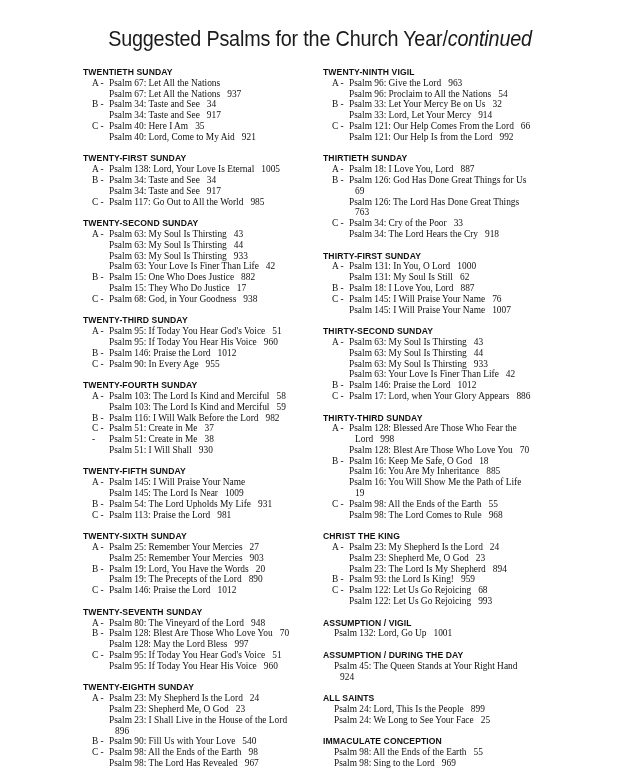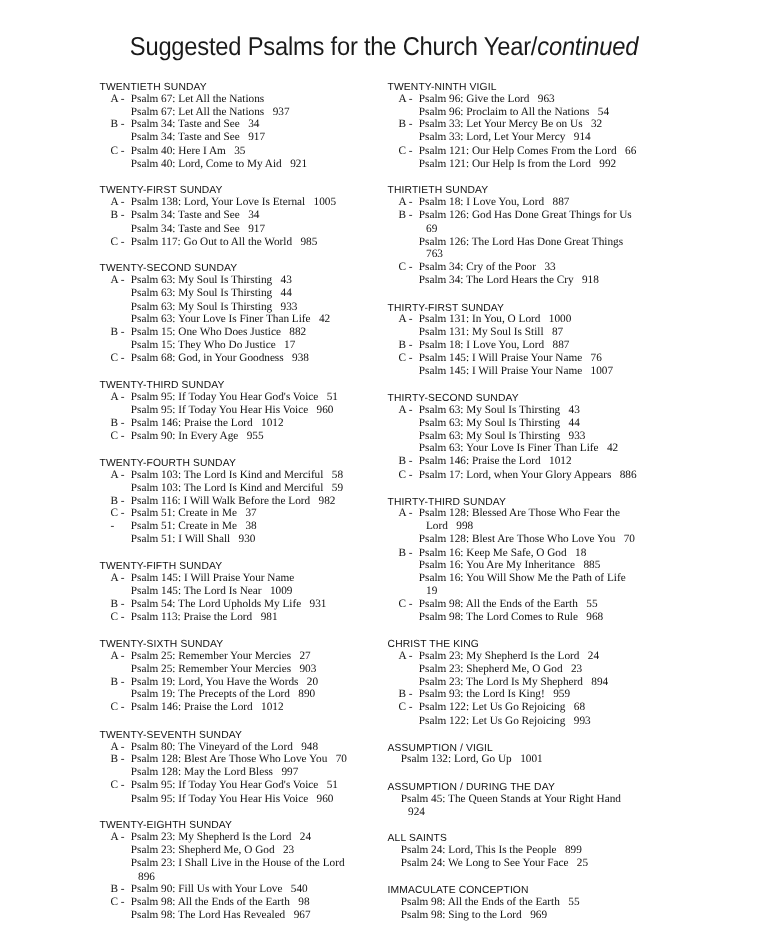--- a/index.html
+++ b/index.html
@@ -8,21 +8,21 @@
     position: absolute; top: 27px; left: 0; width: 640px; text-align: center;
     font-family: "Liberation Sans", sans-serif; font-size: 21.5px; letter-spacing: -0.2px;
     color: #1a1a1a; font-weight: normal; transform: scaleX(0.92); transform-origin: 50% 50%;
   }
   .title .cont { font-style: italic; }
   .col { position: absolute; top: 67px; }
   .col.left { left: 83px; width: 230px; }
   .col.right { left: 323px; width: 240px; }
   .section { margin-bottom: 10.8px; }
   .heading {
-    font-family: "Liberation Sans", sans-serif; font-weight: normal; font-size: 8.6px;
+    font-family: "Liberation Sans", sans-serif; font-weight: bold; font-size: 8.6px;
     line-height: 10.8px; letter-spacing: 0.1px; color: #111; white-space: nowrap;
   }
   .entry {
     font-family: "Liberation Serif", serif; font-size: 9.4px; line-height: 10.8px;
     color: #111; position: relative; padding-left: 26px; white-space: nowrap;
   }
   .entry.nolet { padding-left: 11px; }
   .entry .letter { position: absolute; left: 9px; top: 0; }
   .entry .num { margin-left: 7px; }
   .entry .wrap { display: block; padding-left: 6px; }
@@ -123,21 +123,21 @@
       <div class="heading">THIRTIETH SUNDAY</div>
       <div class="entry"><span class="letter">A -</span><span class="text">Psalm 18: I Love You, Lord</span><span class="num">887</span></div>
       <div class="entry"><span class="letter">B -</span><span class="text">Psalm 126: God Has Done Great Things for Us</span><span class="wrap">69</span></div>
       <div class="entry"><span class="letter"></span><span class="text">Psalm 126: The Lord Has Done Great Things</span><span class="wrap">763</span></div>
       <div class="entry"><span class="letter">C -</span><span class="text">Psalm 34: Cry of the Poor</span><span class="num">33</span></div>
       <div class="entry"><span class="letter"></span><span class="text">Psalm 34: The Lord Hears the Cry</span><span class="num">918</span></div>
     </div>
     <div class="section">
       <div class="heading">THIRTY-FIRST SUNDAY</div>
       <div class="entry"><span class="letter">A -</span><span class="text">Psalm 131: In You, O Lord</span><span class="num">1000</span></div>
-      <div class="entry"><span class="letter"></span><span class="text">Psalm 131: My Soul Is Still</span><span class="num">87</span></div>
+      <div class="entry"><span class="letter"></span><span class="text">Psalm 131: My Soul Is Still</span><span class="num">62</span></div>
       <div class="entry"><span class="letter">B -</span><span class="text">Psalm 18: I Love You, Lord</span><span class="num">887</span></div>
       <div class="entry"><span class="letter">C -</span><span class="text">Psalm 145: I Will Praise Your Name</span><span class="num">76</span></div>
       <div class="entry"><span class="letter"></span><span class="text">Psalm 145: I Will Praise Your Name</span><span class="num">1007</span></div>
     </div>
     <div class="section">
       <div class="heading">THIRTY-SECOND SUNDAY</div>
       <div class="entry"><span class="letter">A -</span><span class="text">Psalm 63: My Soul Is Thirsting</span><span class="num">43</span></div>
       <div class="entry"><span class="letter"></span><span class="text">Psalm 63: My Soul Is Thirsting</span><span class="num">44</span></div>
       <div class="entry"><span class="letter"></span><span class="text">Psalm 63: My Soul Is Thirsting</span><span class="num">933</span></div>
       <div class="entry"><span class="letter"></span><span class="text">Psalm 63: Your Love Is Finer Than Life</span><span class="num">42</span></div>

